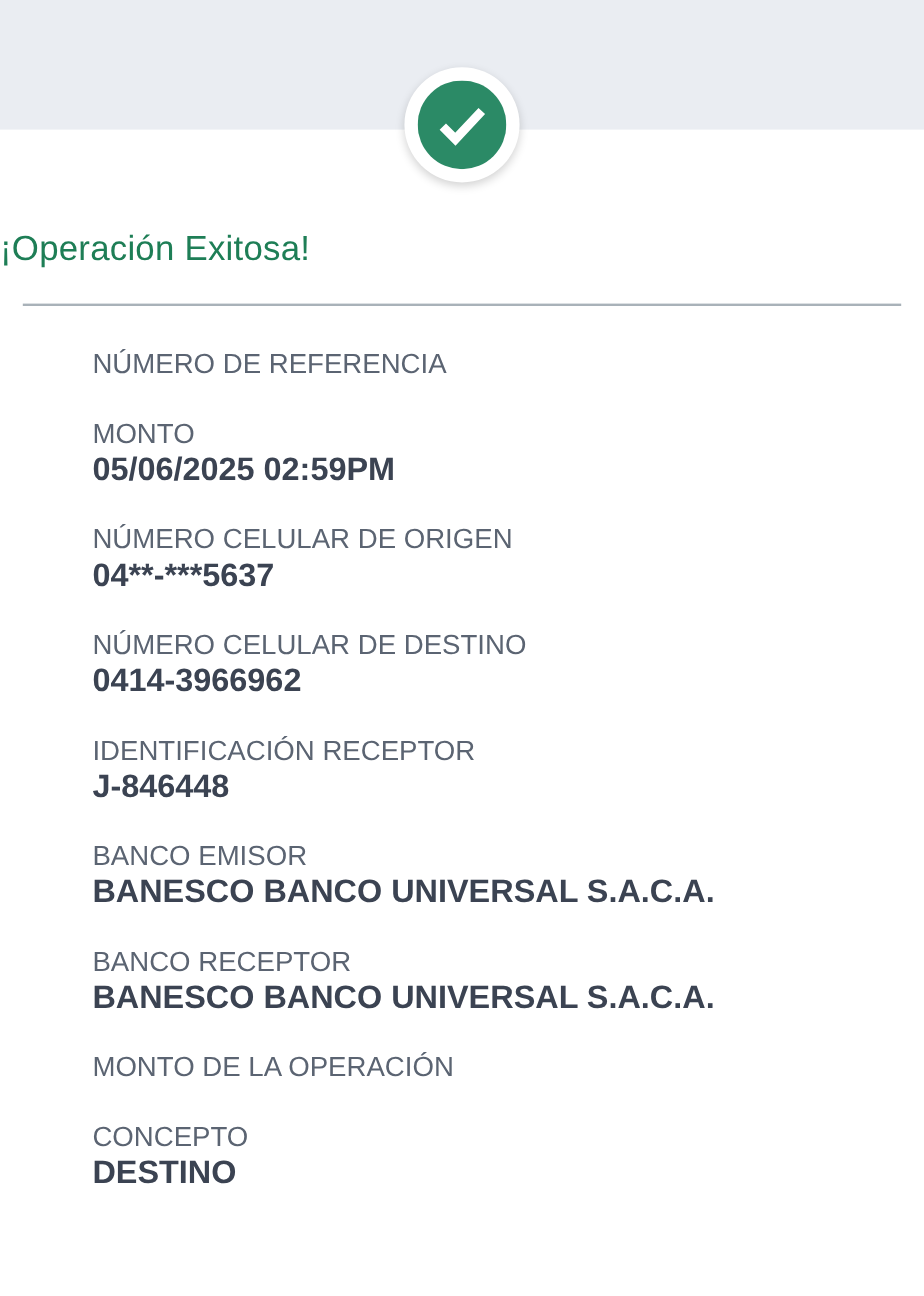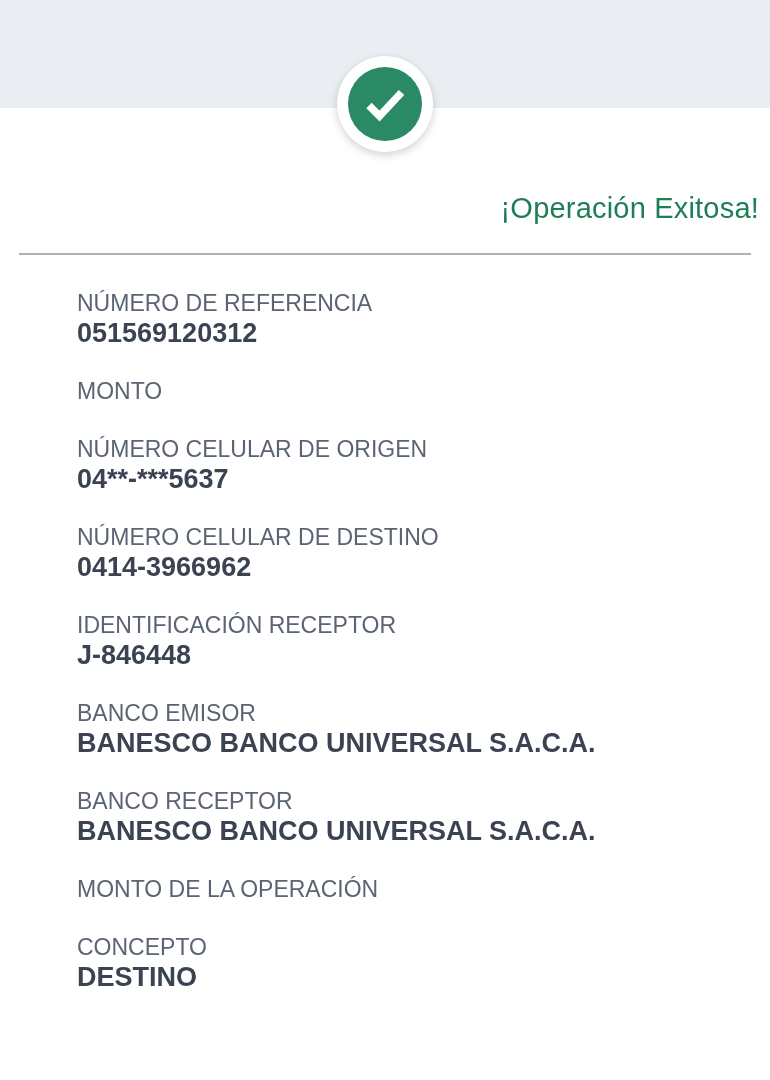--- a/index.html
+++ b/index.html
@@ -37,21 +37,21 @@
   }
   .success-badge svg {
     display: block;
   }
   .page-title {
     position: absolute;
     top: 190px;
     left: 0;
     width: 759px;
     margin: 0;
-    text-align: right;
+    text-align: left;
     color: #1e7e56;
     font-size: 29px;
     font-weight: 400;
     line-height: 36px;
     letter-spacing: 0.2px;
   }
   .divider {
     position: absolute;
     top: 253px;
     left: 19px;
@@ -98,25 +98,25 @@
   </span>
 </div>
 
 <h1 class="page-title">¡Operación Exitosa!</h1>
 
 <hr class="divider">
 
 <div class="details" id="details">
   <div class="field">
     <div class="field-label">NÚMERO DE REFERENCIA</div>
-    <div class="field-value">051569120312</div>
   </div>
 
   <div class="field">
     <div class="field-label">MONTO</div>
+    <div class="field-value">05/06/2025 02:59PM</div>
   </div>
 
   <div class="field">
     <div class="field-label">NÚMERO CELULAR DE ORIGEN</div>
     <div class="field-value">04**-***5637</div>
   </div>
 
   <div class="field">
     <div class="field-label">NÚMERO CELULAR DE DESTINO</div>
     <div class="field-value">0414-3966962</div>

